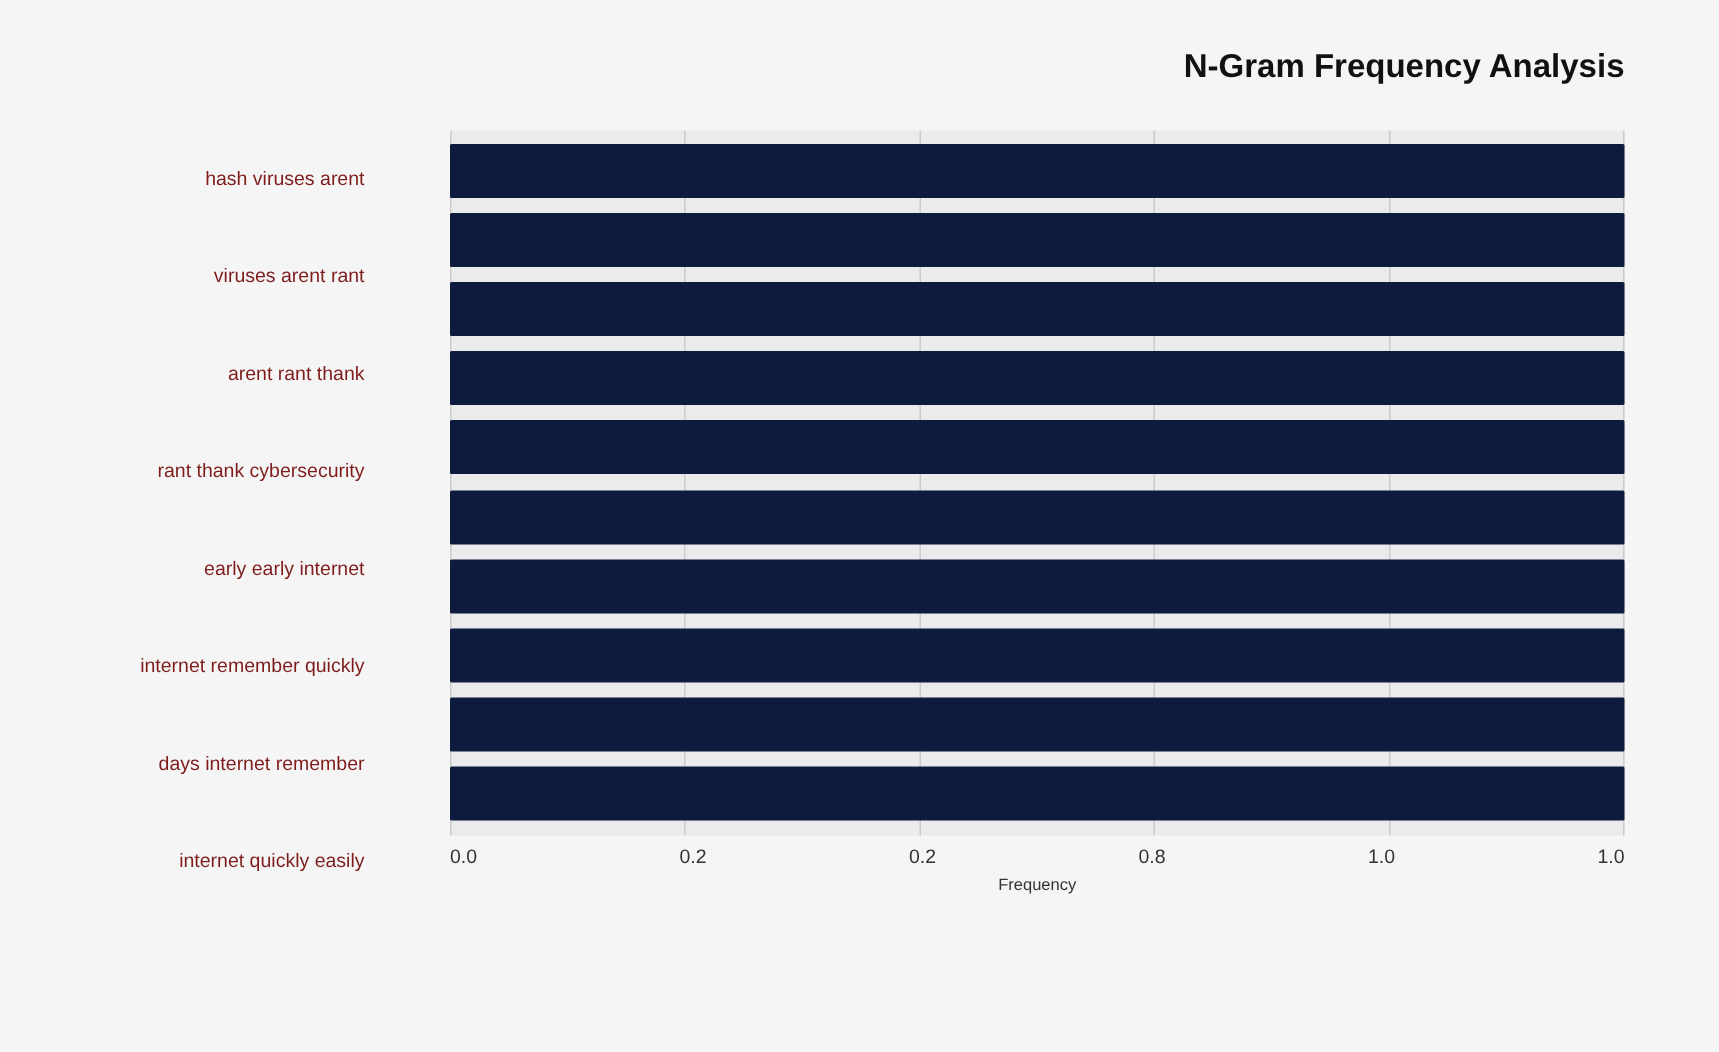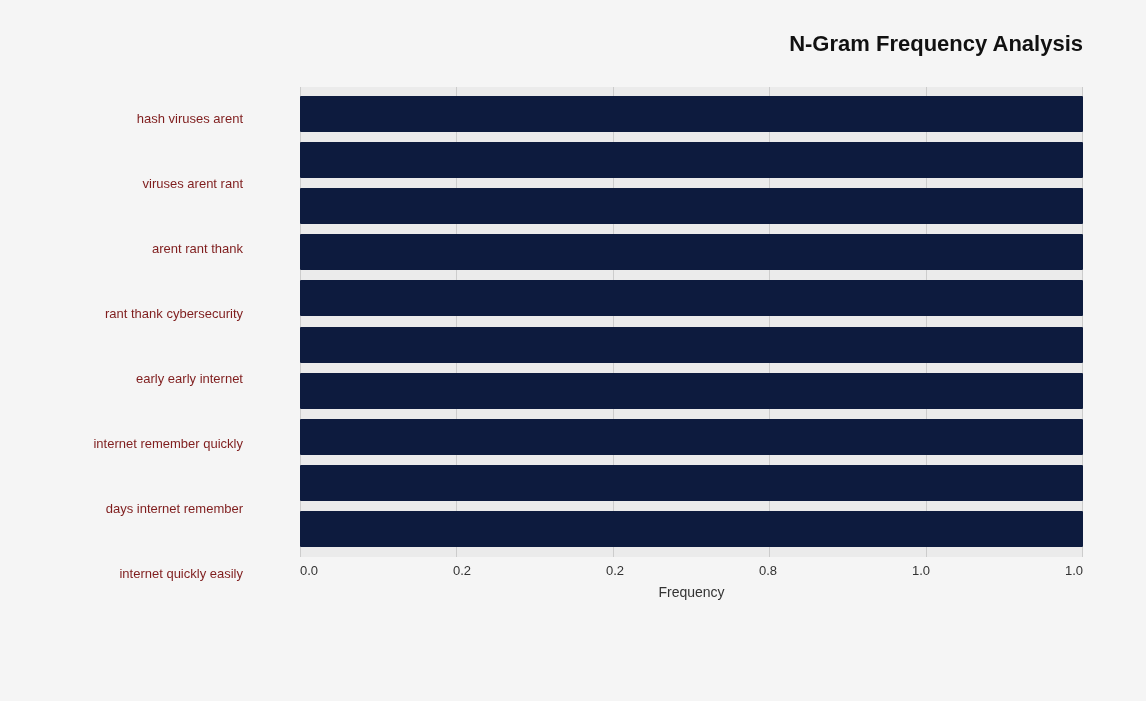--- a/index.html
+++ b/index.html
@@ -110,21 +110,21 @@
       justify-content: space-between;
       padding-top: 6px;
     }
     .x-tick {
       font-size: 13px;
       color: #333;
       text-align: center;
     }
     .x-label {
       text-align: center;
-      font-size: 14px;
+      font-size: 11px;
       color: #333;
       margin-top: 6px;
     }
   </style>
 </head>
 <body>
 
 <div class="chart-container">
   <div class="chart-title">N-Gram Frequency Analysis</div>
   <div class="chart-area">

